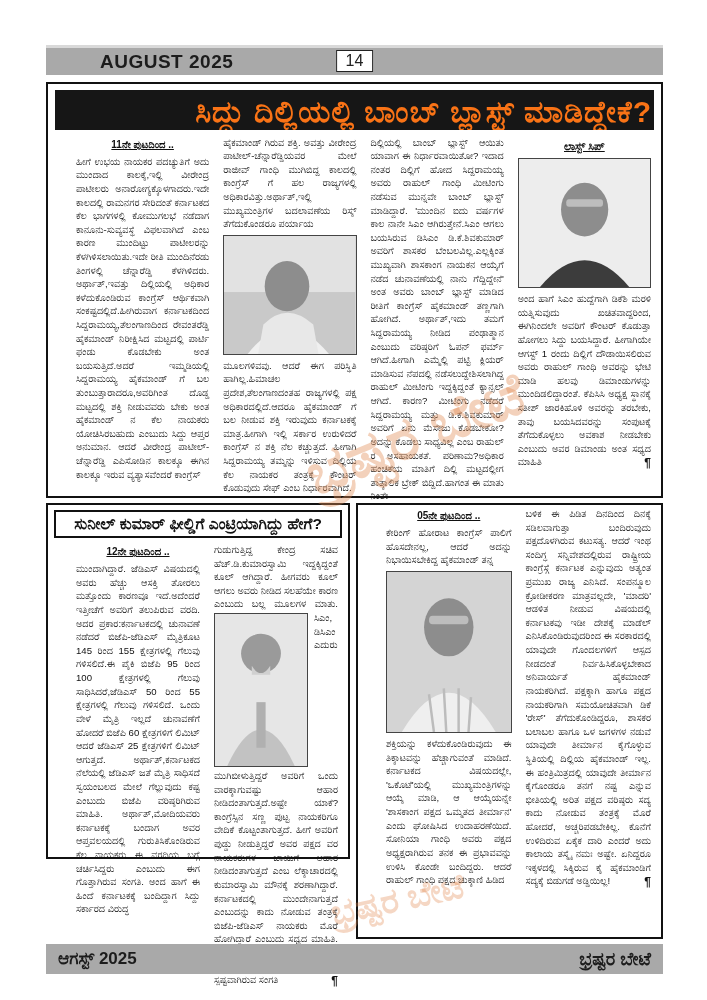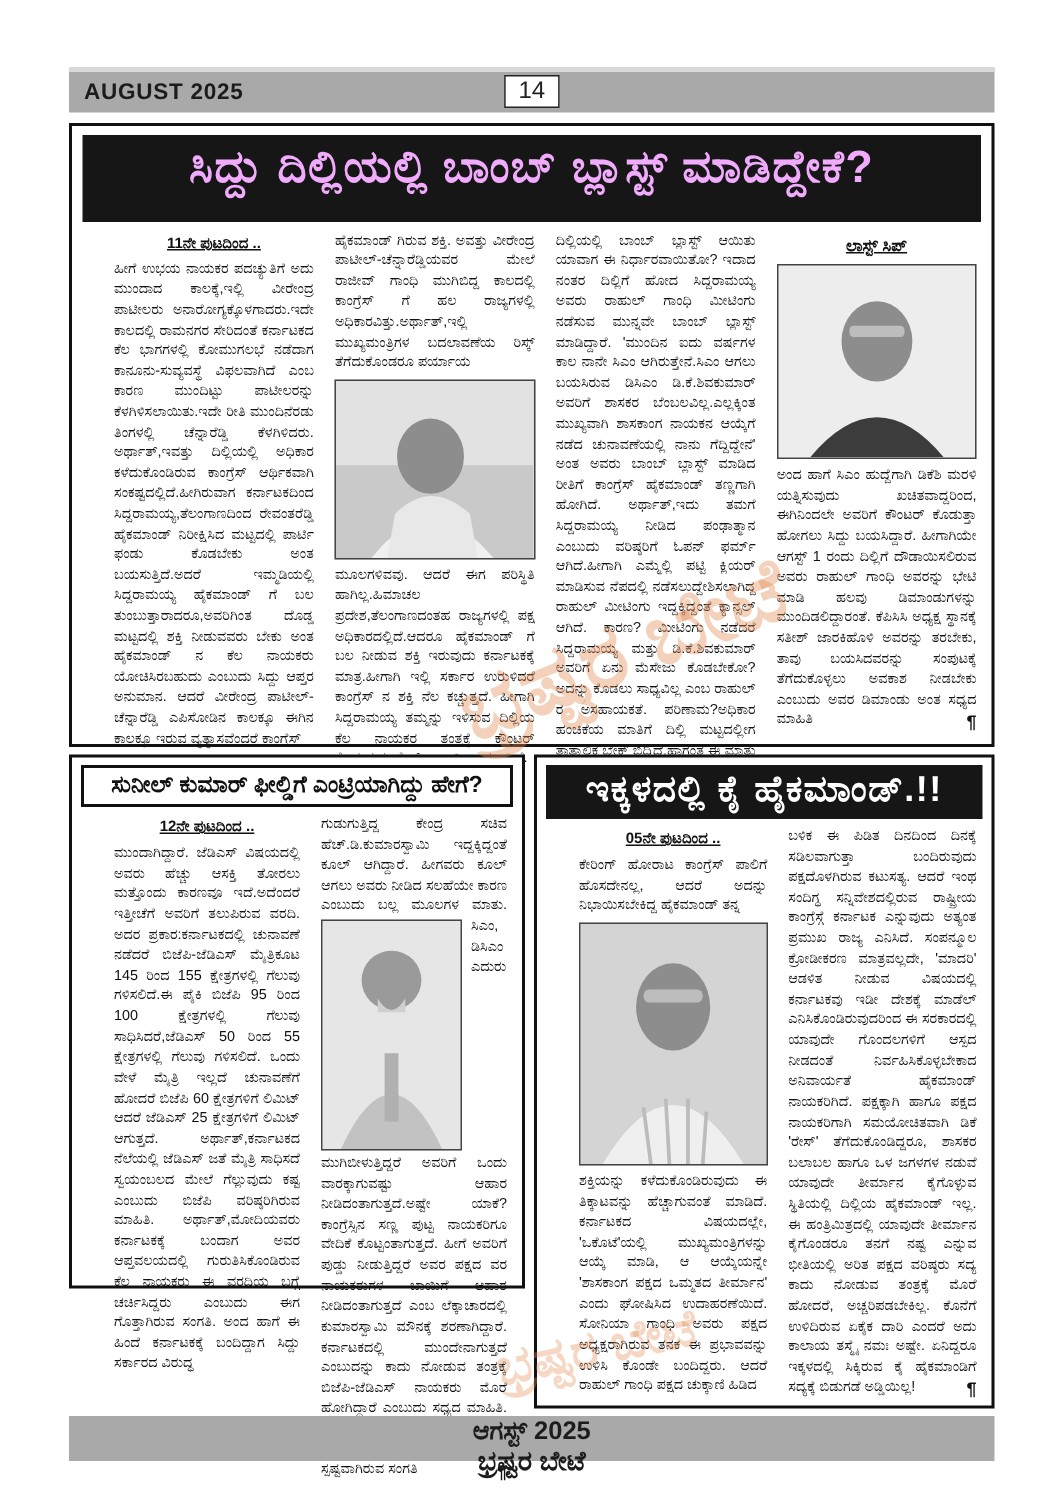--- a/index.html
+++ b/index.html
@@ -7,35 +7,35 @@
     width:707px;height:1000px;position:relative;background:#ffffff;
     font-family:"Liberation Sans","DejaVu Sans",sans-serif;color:#111;
     overflow:hidden;
   }
   
   .header-bar{
     position:absolute;left:46px;top:45px;width:617px;height:30px;
     background:#a9a9a9;display:flex;align-items:center;justify-content:space-between;
     padding:0 10px;box-sizing:border-box;border-top:3px solid #d9d9d9;
   }
-  .header-left{font-weight:bold;font-size:15px;color:#1c1c1c;letter-spacing:.5px;}
+  .header-left{font-weight:bold;font-size:19px;color:#1c1c1c;letter-spacing:.5px;margin-left:44px;}
   .page-num-box{
     position:absolute;left:50%;transform:translateX(-50%);top:2px;
     background:#fff;border:1.5px solid #222;padding:1px 9px;font-size:16px;color:#222;
   }
   .header-right{font-weight:bold;color:#1c1c1c;font-size:14px;}
   .header-right .sub{font-size:9px;font-weight:bold;}
   
   .main-box{
     position:absolute;left:46px;top:82px;width:617px;height:416px;
     border:2px solid #111;box-sizing:border-box;background:#fff;
   }
   .headline-black{
-    margin:6px 7px 4px 7px;background:#161616;color:#f0abfc;text-align:center;
-    font-weight:bold;font-size:30px;line-height:1.15;padding:5px 2px 18px 2px;
+    margin:6px 7px 4px 7px;background:#161616;color:#f97316;text-align:right;
+    font-weight:bold;font-size:30px;line-height:1.15;padding:5px 2px 0 2px;
     letter-spacing:1px;white-space:nowrap;overflow:hidden;
   }
   .cols{display:flex;gap:14px;padding:2px 10px 4px 28px;box-sizing:border-box;}
   .col{flex:1;min-width:0;font-size:9.6px;line-height:1.42;text-align:justify;}
   .dateline{
     text-align:center;font-weight:bold;text-decoration:underline;
     font-size:10px;margin:2px 0 3px 0;
   }
   .subhead{text-align:center;font-weight:bold;font-size:11px;margin:3px 0;text-decoration:underline;}
   .photo-frame{
@@ -62,21 +62,21 @@
   }
   .headline-black2{
     margin:5px 6px 3px 6px;background:#161616;color:#fff;text-align:center;
     font-weight:bold;font-size:24px;padding:3px 2px 5px 2px;letter-spacing:1px;
     white-space:nowrap;overflow:hidden;
   }
   
   .footer-bar{
     position:absolute;left:46px;top:944px;width:617px;height:30px;
     background:#a9a9a9;display:flex;align-items:center;justify-content:space-between;
-    padding:0 12px;box-sizing:border-box;flex-direction:column;
+    padding:12px 12px;box-sizing:border-box;
   }
   .footer-left{font-weight:bold;font-size:17px;color:#1c1c1c;}
   .footer-right{font-weight:bold;font-size:18px;color:#1c1c1c;}
   
   .watermark{
     position:absolute;pointer-events:none;font-weight:bold;
     color:rgba(226,140,85,0.40);white-space:nowrap;z-index:5;
   }
   .wm1{left:300px;top:400px;font-size:58px;transform:rotate(-22deg);}
   .wm2{left:330px;top:880px;font-size:34px;transform:rotate(-12deg);color:rgba(226,140,85,0.35);}
@@ -150,21 +150,20 @@
         </svg>
       </span>
       <span>ಸಿಎಂ, ಡಿಸಿಎಂ ಎದುರು ಮುಗಿಬೀಳುತ್ತಿದ್ದರೆ ಅವರಿಗೆ ಒಂದು ವಾರಕ್ಕಾಗುವಷ್ಟು ಆಹಾರ ನೀಡಿದಂತಾಗುತ್ತದೆ.ಅಷ್ಟೇ ಯಾಕೆ?ಕಾಂಗ್ರೆಸ್ಸಿನ ಸಣ್ಣ ಪುಟ್ಟ ನಾಯಕರಿಗೂ</span>
       <span>ವೇದಿಕೆ ಕೊಟ್ಟಂತಾಗುತ್ತದೆ. ಹೀಗೆ ಅವರಿಗೆ ಪುಡ್ಡು ನೀಡುತ್ತಿದ್ದರೆ ಅವರ ಪಕ್ಷದ ವರ ನಾಯಕರುಗಳ ಬಾಯಿಗೆ ಆಹಾರ ನೀಡಿದಂತಾಗುತ್ತದೆ ಎಂಬ ಲೆಕ್ಕಾಚಾರದಲ್ಲಿ ಕುಮಾರಸ್ವಾಮಿ ಮೌನಕ್ಕೆ ಶರಣಾಗಿದ್ದಾರೆ. ಕರ್ನಾಟಕದಲ್ಲಿ ಮುಂದೇನಾಗುತ್ತದೆ ಎಂಬುದನ್ನು ಕಾದು ನೋಡುವ ತಂತ್ರಕ್ಕೆ ಬಿಜೆಪಿ-ಜೆಡಿಎಸ್ ನಾಯಕರು ಮೊರೆ ಹೋಗಿದ್ದಾರೆ ಎಂಬುದು ಸಧ್ಯದ ಮಾಹಿತಿ. ಹೀಗಾಗಿ ಸುನೀಲ್ ಕುಮಾರ್ ಫೀಲ್ಡಿಗೆ ಎಂಟ್ರಿಯಾಗಿದ್ದಾರೆ ಎಂಬುದು ಈಗ ಸ್ಪಷ್ಟವಾಗಿರುವ ಸಂಗತಿ</span>
       <span class="pilcrow">¶</span>
     </div>
   </div>
 </div>
 
 <div class="br-box">
-  <div class="headline-black2">ಇಕ್ಕಳದಲ್ಲಿ ಕೈ ಹೈಕಮಾಂಡ್.!!</div>
   <div class="cols">
     <div class="col">
       <div class="dateline">05ನೇ ಪುಟದಿಂದ ..</div>
       <span>ಕೇರಿಂಗ್ ಹೋರಾಟ ಕಾಂಗ್ರೆಸ್ ಪಾಲಿಗೆ ಹೊಸದೇನಲ್ಲ, ಆದರೆ ಅದನ್ನು ನಿಭಾಯಿಸಬೇಕಿದ್ದ ಹೈಕಮಾಂಡ್ ತನ್ನ</span>
       <span class="photo-frame" style="height:160px;">
         <svg viewBox="0 0 100 110" preserveAspectRatio="none">
           <rect width="100" height="110" fill="#d4d4d4"></rect>
           <circle cx="50" cy="38" r="20" fill="#8d8d8d"></circle>
           <rect x="34" y="30" width="32" height="6" rx="3" fill="#bdbdbd"></rect>
           <path d="M12 110 Q50 56 88 110 Z" fill="#efefef"></path>

